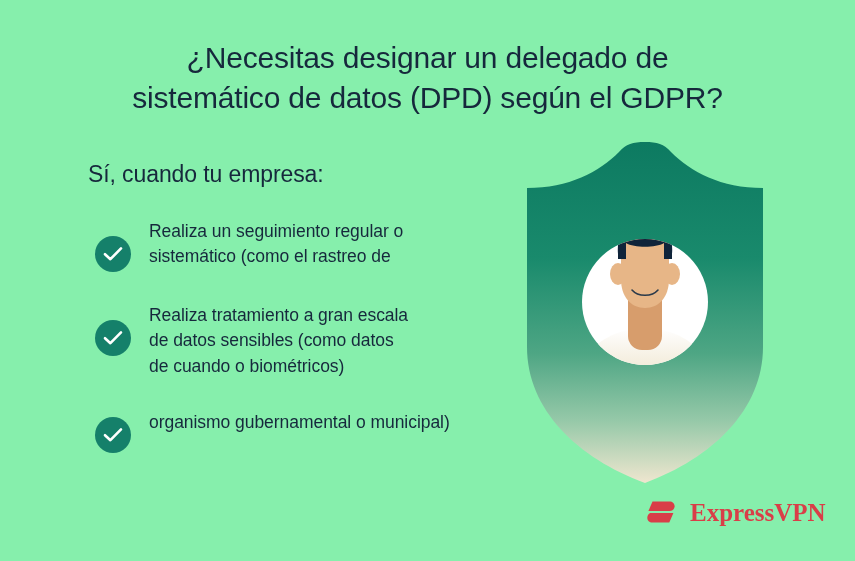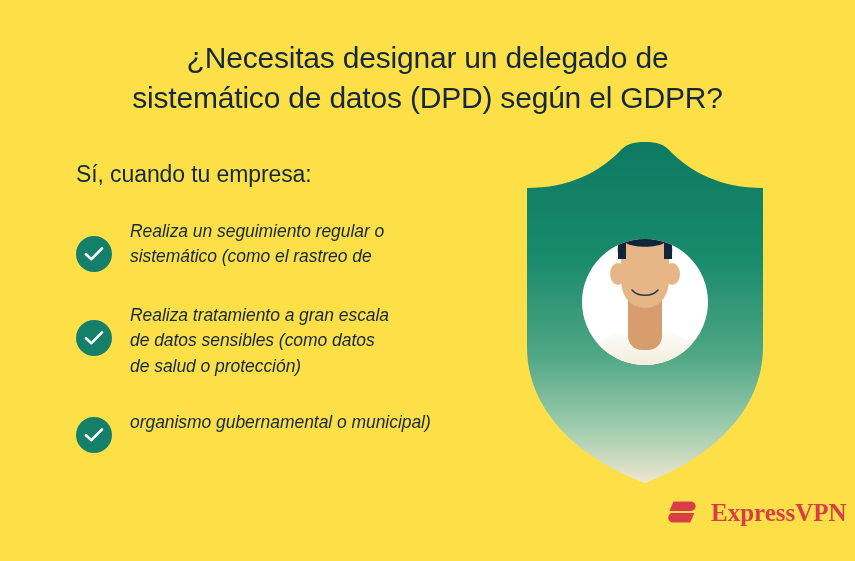--- a/index.html
+++ b/index.html
@@ -10,21 +10,21 @@
   body {
     width: 855px;
     height: 561px;
     overflow: hidden;
     font-family: "Liberation Sans", sans-serif;
   }
   #infographic {
     position: relative;
     width: 855px;
     height: 561px;
-    background: #fde047;
+    background: #86efac;
     overflow: hidden;
   }
 
   
   .title-block {
     position: absolute;
     left: 0;
     top: 38px;
     width: 855px;
     text-align: center;
@@ -35,38 +35,37 @@
     letter-spacing: -0.2px;
   }
   .title-line {
     display: block;
     white-space: nowrap;
   }
 
   
   .left-col {
     position: absolute;
-    left: 76px;
+    left: 88px;
     top: 160px;
     width: 440px;
   }
   .subtitle {
     color: #16283c;
     font-size: 23px;
     line-height: 1.25;
     font-weight: 400;
     margin: 0 0 28px 0;
     letter-spacing: -0.1px;
   }
 
   .bullet-list {
     list-style: none;
-    margin: 0;
+    margin: 7px;
     padding: 0;
-    font-style: italic;
   }
   .bullet-item {
     display: flex;
     align-items: flex-start;
     margin-bottom: 29px;
   }
   .bullet-item:last-child {
     margin-bottom: 0;
   }
   .check-badge {
@@ -108,21 +107,21 @@
     width: 258px;
     height: 350px;
   }
   .shield-art svg {
     display: block;
   }
 
   
   .logo {
     position: absolute;
-    left: 663px;
+    left: 642px;
     top: 492px;
     display: flex;
     align-items: center;
     height: 40px;
   }
   .logo-mark {
     width: 38px;
     height: 38px;
     margin-right: 10px;
     flex: 0 0 auto;
@@ -167,21 +166,21 @@
 
       <li class="bullet-item b2">
         <span class="check-badge">
           <svg width="20" height="18" viewBox="0 0 20 18" aria-hidden="true">
             <path d="M2 9.2 L7.4 14.2 L18 3.4" fill="none" stroke="#ffffff" stroke-width="2.6" stroke-linecap="round" stroke-linejoin="round"></path>
           </svg>
         </span>
         <span class="bullet-text">
           <span class="tline">Realiza tratamiento a gran escala</span>
           <span class="tline">de datos sensibles (como datos</span>
-          <span class="tline">de salud o protección)</span>
+          <span class="tline">de cuando o biométricos)</span>
         </span>
       </li>
 
       <li class="bullet-item b3">
         <span class="check-badge">
           <svg width="20" height="18" viewBox="0 0 20 18" aria-hidden="true">
             <path d="M2 9.2 L7.4 14.2 L18 3.4" fill="none" stroke="#ffffff" stroke-width="2.6" stroke-linecap="round" stroke-linejoin="round"></path>
           </svg>
         </span>
         <span class="bullet-text">

